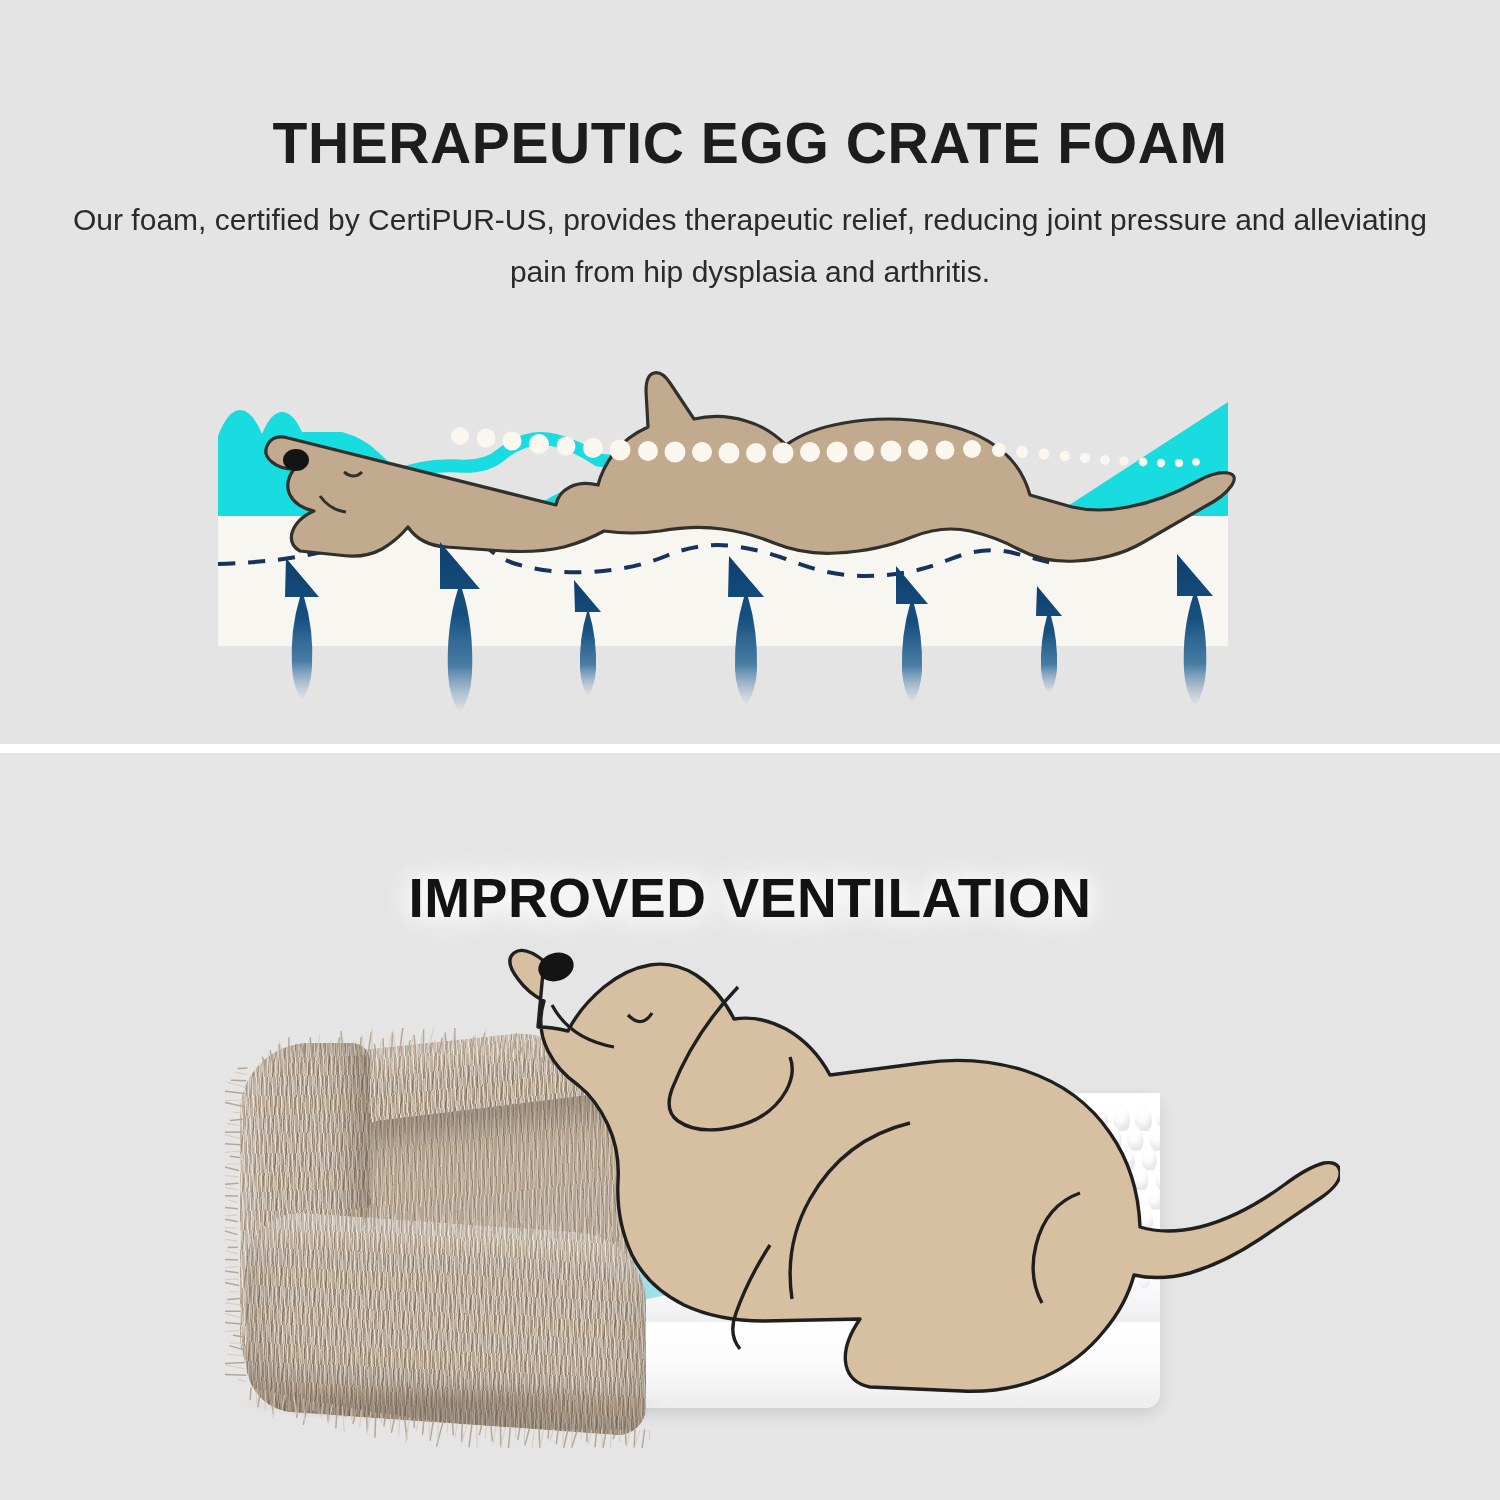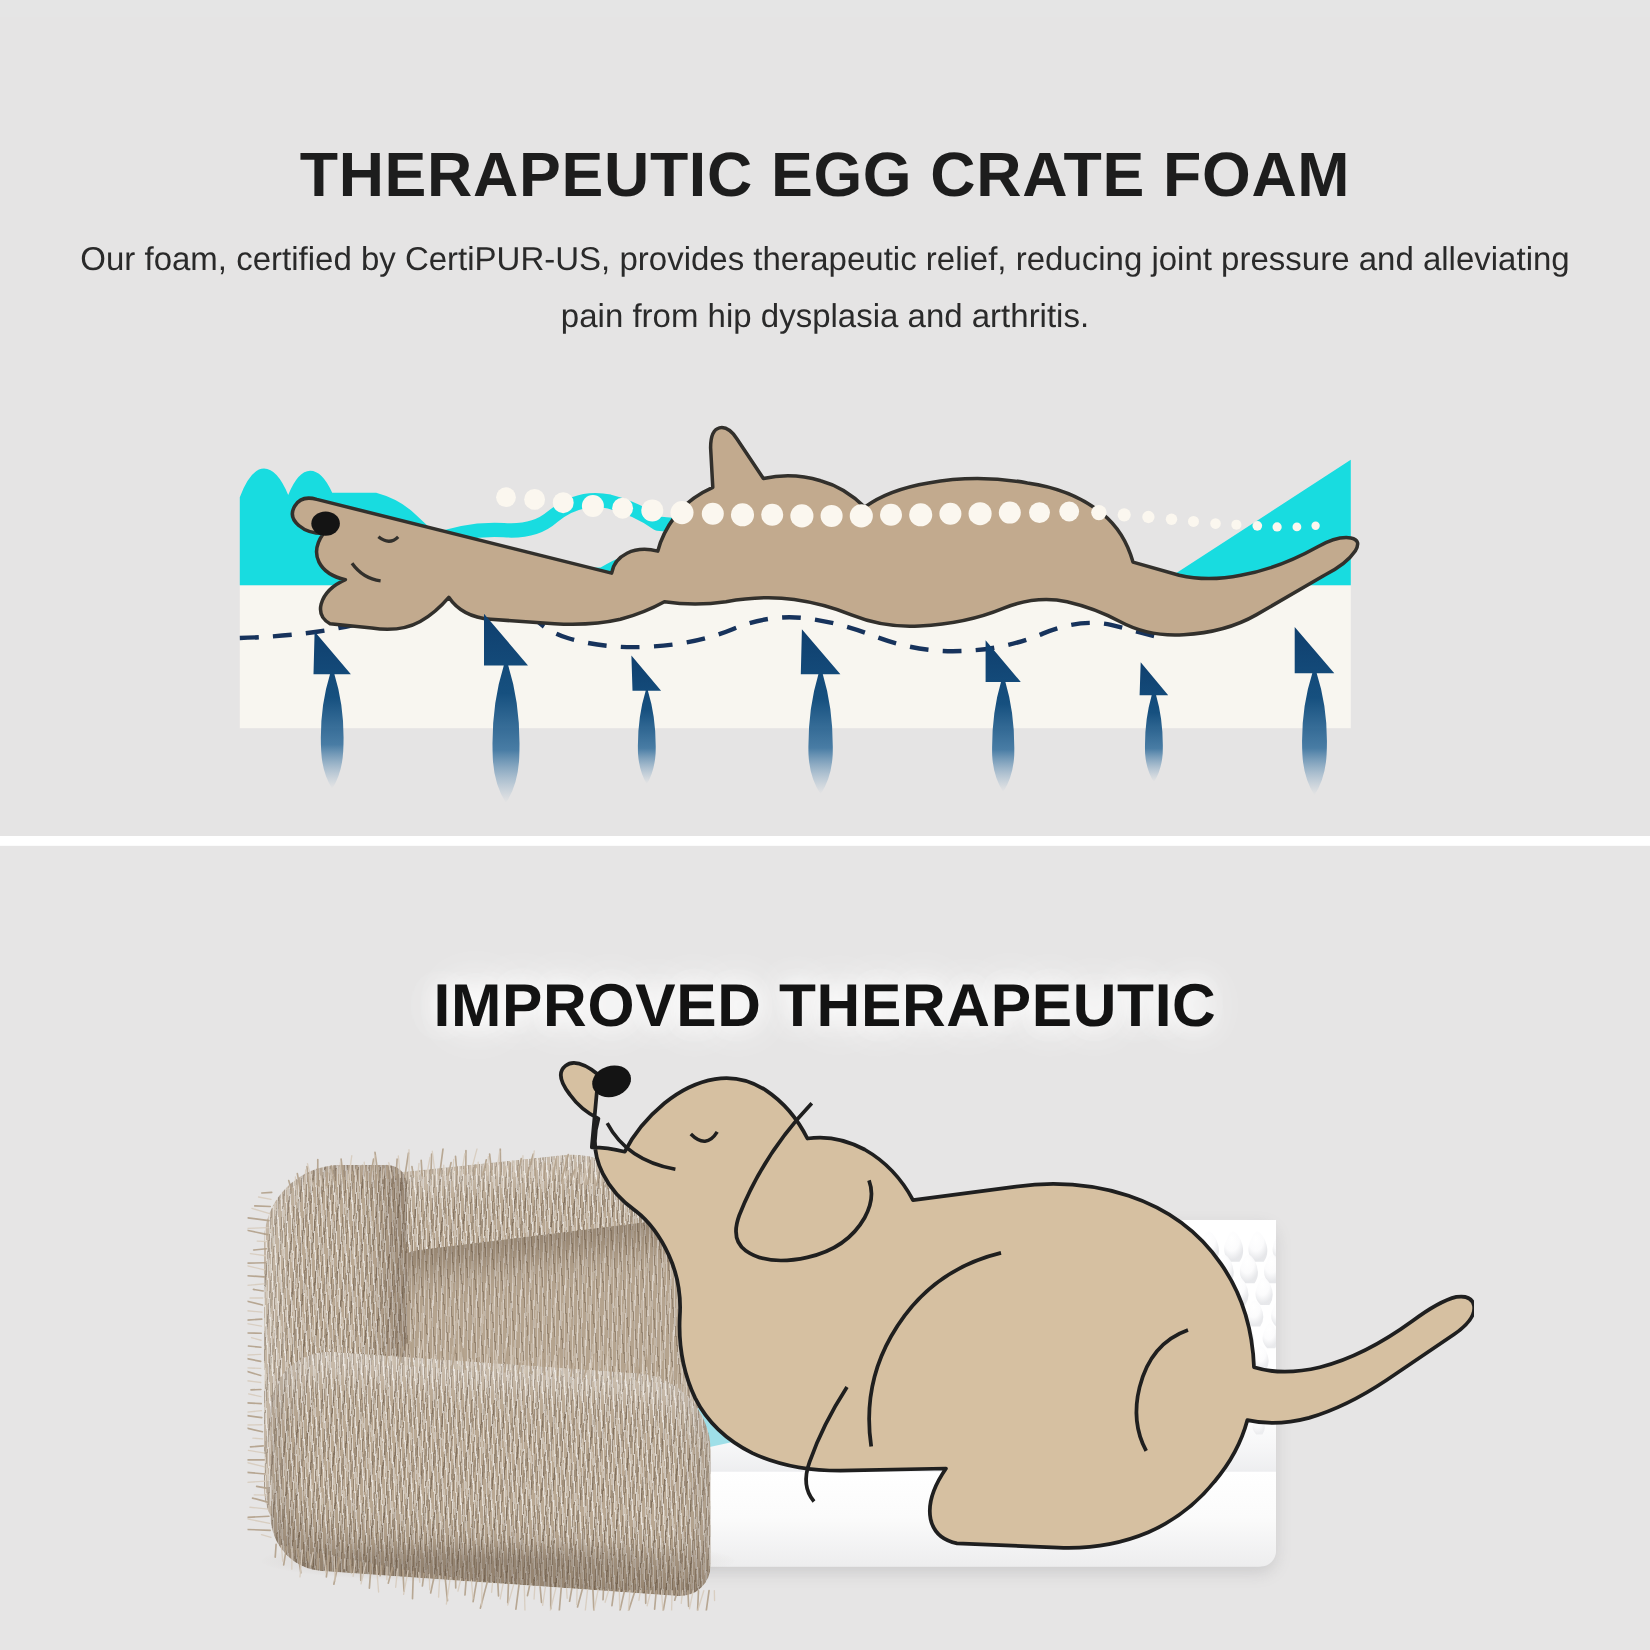--- a/index.html
+++ b/index.html
@@ -3,21 +3,21 @@
 <meta charset="utf-8">
 <style>
   html,body{margin:0;padding:0;}
   body{
     width:1500px;height:1500px;
     background:#e5e5e5;
     font-family:"Liberation Sans", sans-serif;
     overflow:hidden;
     position:relative;
   }
-  .page{position:absolute;inset:0;margin-top:16px;}
+  .page{position:absolute;inset:0;}
 
   
   .panel{position:absolute;left:0;width:1500px;background:#e5e4e4;overflow:hidden;}
   #panel-top{top:0;height:744px;}
   .divider{position:absolute;left:0;top:744px;width:1500px;height:9px;background:#ffffff;}
   #panel-bottom{top:753px;height:747px;background:#e6e5e5;}
 
   
   .headline{
     position:absolute;width:100%;text-align:center;
@@ -302,21 +302,21 @@
           </g>
         </g>
       </svg>
     </div>
   </section>
 
   <div class="divider"></div>
 
   <section class="panel" id="panel-bottom">
 
-    <h1 class="headline" id="headline-bottom">IMPROVED THERAPEUTIC</h1>
+    <h1 class="headline" id="headline-bottom">IMPROVED VENTILATION</h1>
 
     <div id="scene-bottom">
 
       <div id="foam-block">
         <div class="foam-body"></div>
         <div class="foam-peaks">
           <svg width="570" height="232" viewBox="0 0 570 232" preserveAspectRatio="none">
             <defs>
               <radialGradient id="peakG" cx="40%" cy="24%" r="70%">
                 <stop offset="0%" stop-color="#ffffff"></stop>

